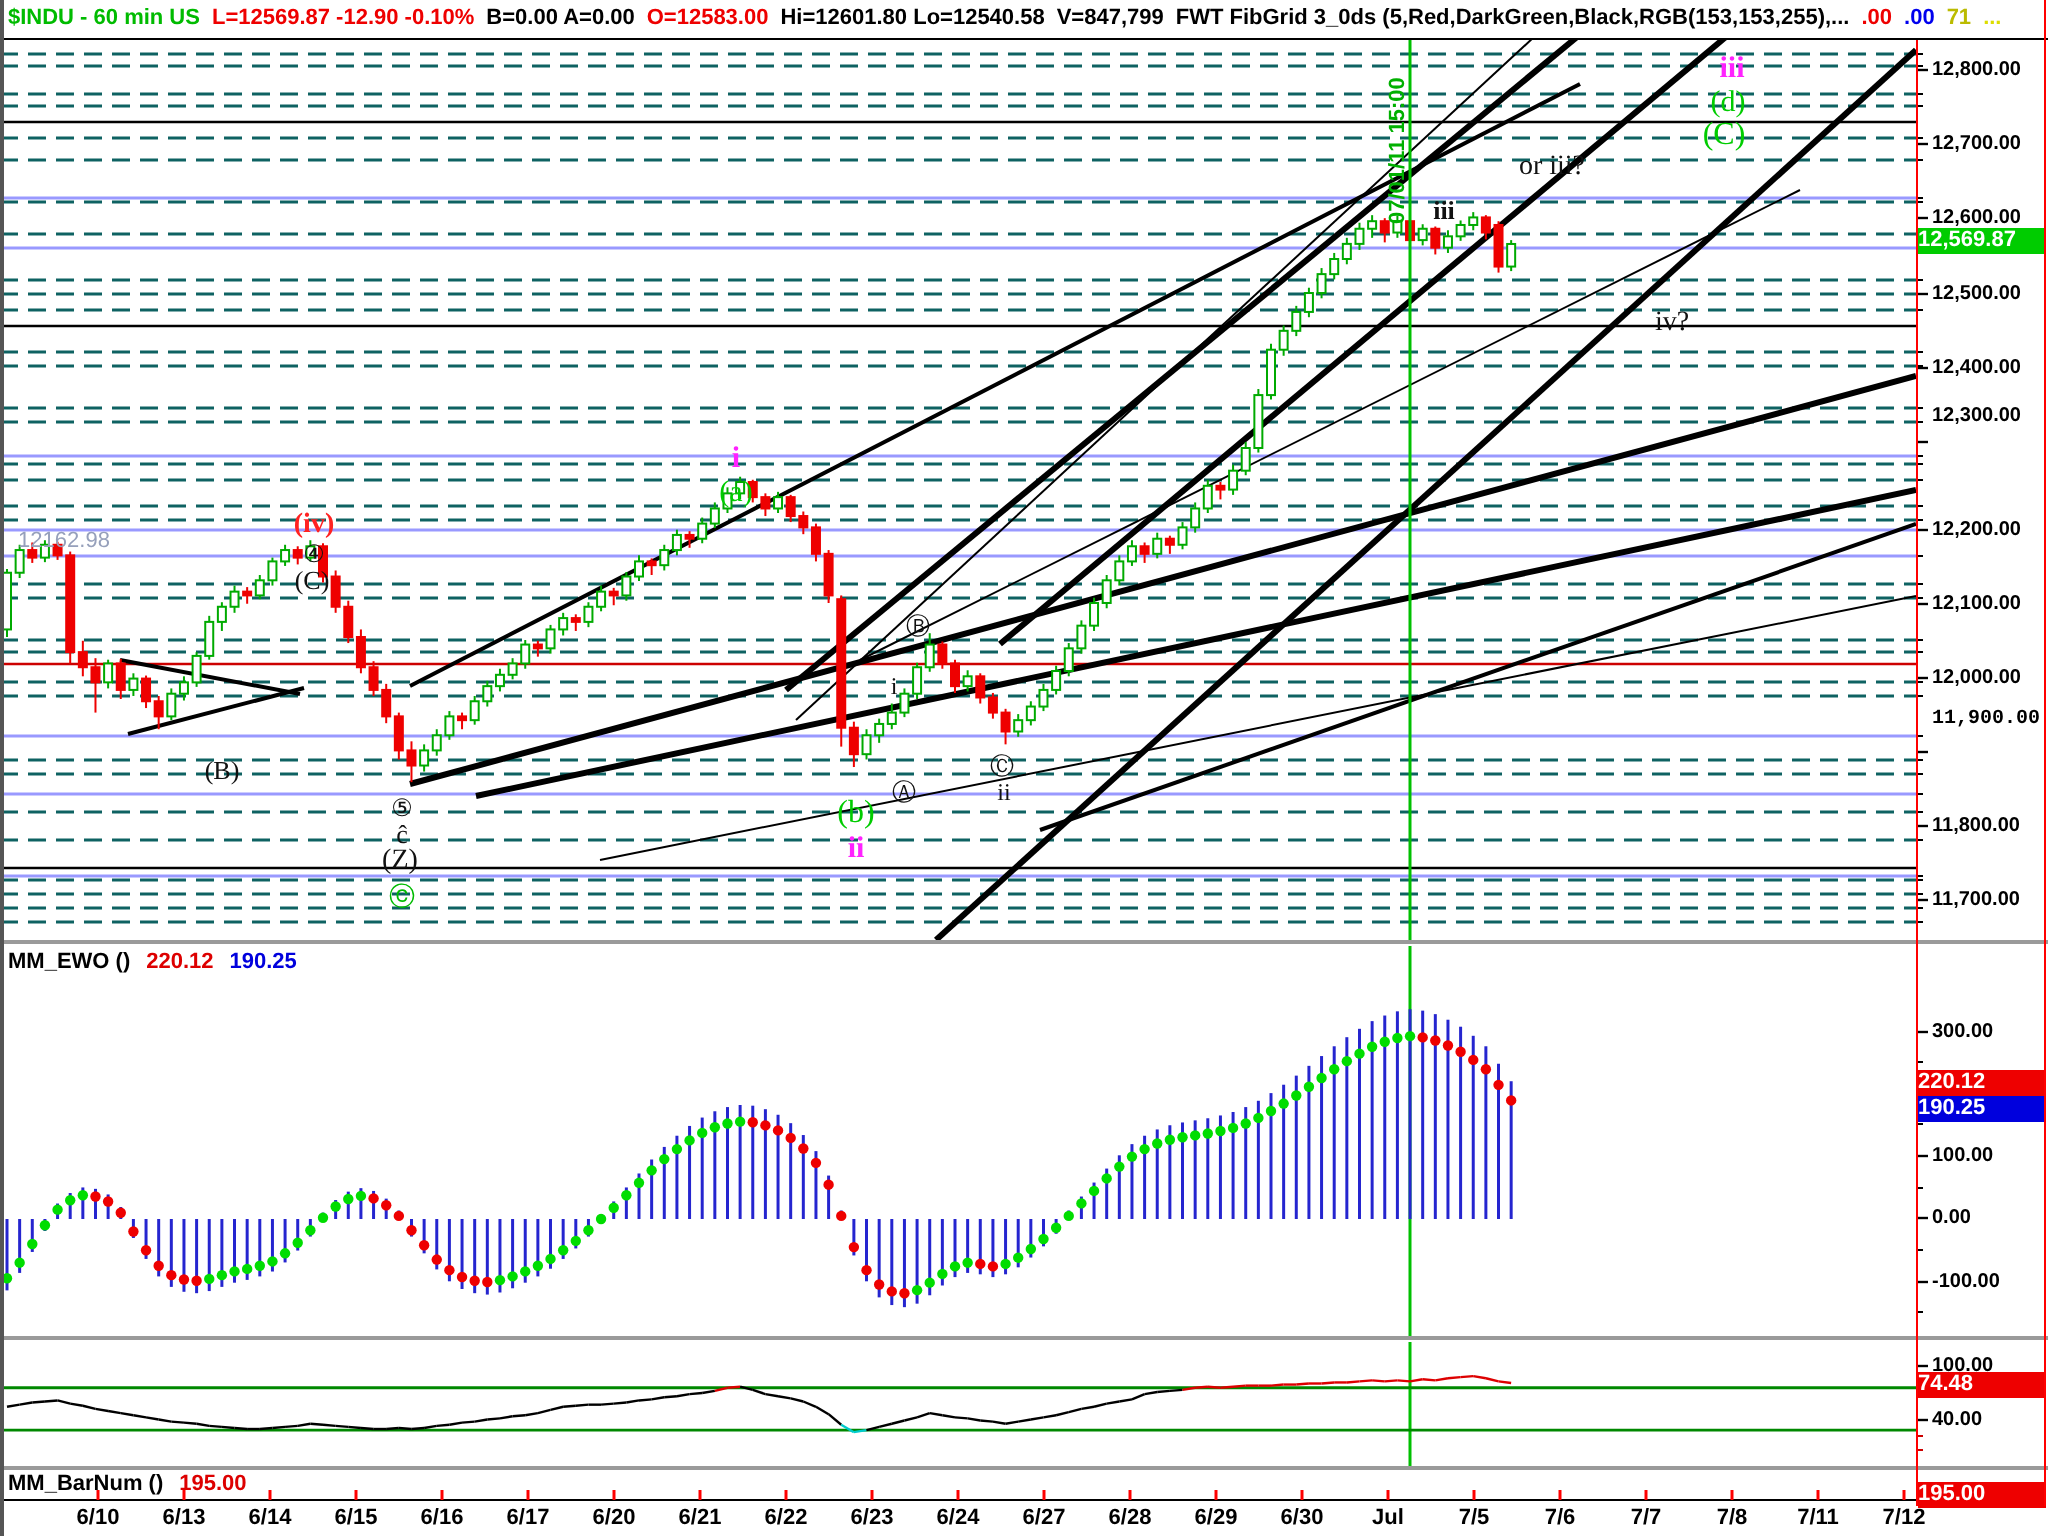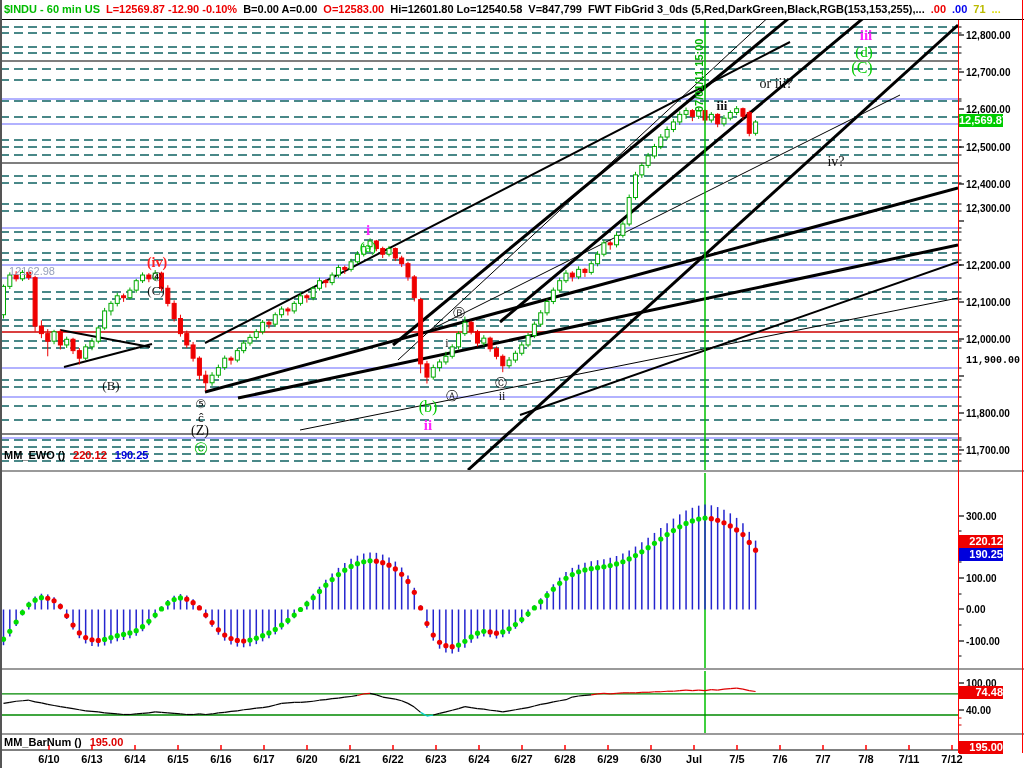--- a/index.html
+++ b/index.html
@@ -8,22 +8,22 @@
   .hdr{position:absolute;left:0;top:0;width:1024px;height:19px;background:#ffffff;
        font-size:11px;font-weight:bold;white-space:nowrap;padding-left:4px;line-height:18px;
        border-bottom:1px solid #000;}
   .hdr span{margin-right:6px;}
   #chartsvg{position:absolute;left:0;top:0;}
   .sep{position:absolute;left:0;width:1024px;height:2px;background:#9a9a9a;border-bottom:1px solid #fff;z-index:6;}
   .panelabel{position:absolute;left:4px;font-size:11px;font-weight:bold;white-space:nowrap;z-index:7;background:transparent;}
   .panelabel span{margin-right:8px;}
   .axislabel{position:absolute;left:966px;font-size:10px;font-weight:bold;color:#000;
              transform:translateY(-50%);z-index:7;white-space:nowrap;}
-  .badge{position:absolute;left:959px;width:44px;font-size:11px;font-weight:bold;color:#fff;
-         text-align:right;z-index:8;line-height:13px;}
+  .badge{position:absolute;left:959px;width:64px;font-size:11px;font-weight:bold;color:#fff;
+         text-align:left;z-index:8;line-height:13px;}
   .wl{position:absolute;transform:translate(-50%,-50%);z-index:5;white-space:nowrap;line-height:1;}
   .datelabel{position:absolute;font-size:11px;font-weight:bold;color:#000;transform:translateX(-50%);z-index:7;top:753px;}
   .vlabel{position:absolute;z-index:5;color:#00b000;font-size:11px;font-weight:bold;
           transform:rotate(-90deg);transform-origin:left top;white-space:nowrap;}
   .redborder{position:absolute;width:1px;background:#ff0000;z-index:9;}
   .leftborder{position:absolute;left:0;top:0;width:2px;height:768px;background:#555;z-index:9;}
 </style>
 </head>
 <body>
 
@@ -798,21 +798,21 @@
         <line x1="958" y1="718" x2="961.5" y2="718" stroke="#cc0000" stroke-width="1"></line>
         <line x1="958" y1="725" x2="961.5" y2="725" stroke="#cc0000" stroke-width="1"></line>
       </g>
       <line x1="0" y1="19.5" x2="1024" y2="19.5" stroke="#000" stroke-width="1"></line>
     </svg>
 
   <div class="sep" style="top:470px"></div>
   <div class="sep" style="top:668px"></div>
   <div class="sep" style="top:733px"></div>
 
-  <div class="panelabel" id="ewolabel" style="top:449px"><span style="color: rgb(0, 0, 0);">MM_EWO ()</span><span style="color: rgb(221, 0, 0);">220.12</span><span style="color: rgb(0, 0, 221);">190.25</span></div>
+  <div class="panelabel" id="ewolabel" style="top:475px"><span style="color: rgb(0, 0, 0);">MM_EWO ()</span><span style="color: rgb(221, 0, 0);">220.12</span><span style="color: rgb(0, 0, 221);">190.25</span></div>
   <div class="panelabel" id="barnumlabel" style="top:736px"><span style="color: rgb(0, 0, 0);">MM_BarNum ()</span><span style="color: rgb(221, 0, 0);">195.00</span></div>
 
   <div class="badge" style="top:114px;background:#00cc00">12,569.87</div>
   <div class="badge" style="top:535px;background:#ee0000">220.12</div>
   <div class="badge" style="top:548px;background:#0000dd">190.25</div>
   <div class="badge" style="top:686px;background:#ee0000">74.48</div>
   <div class="badge" style="top:741px;background:#ee0000">195.00</div>
 
   <div class="vlabel" style="left:693px;top:112px">07/01/11 15:00</div>
 

